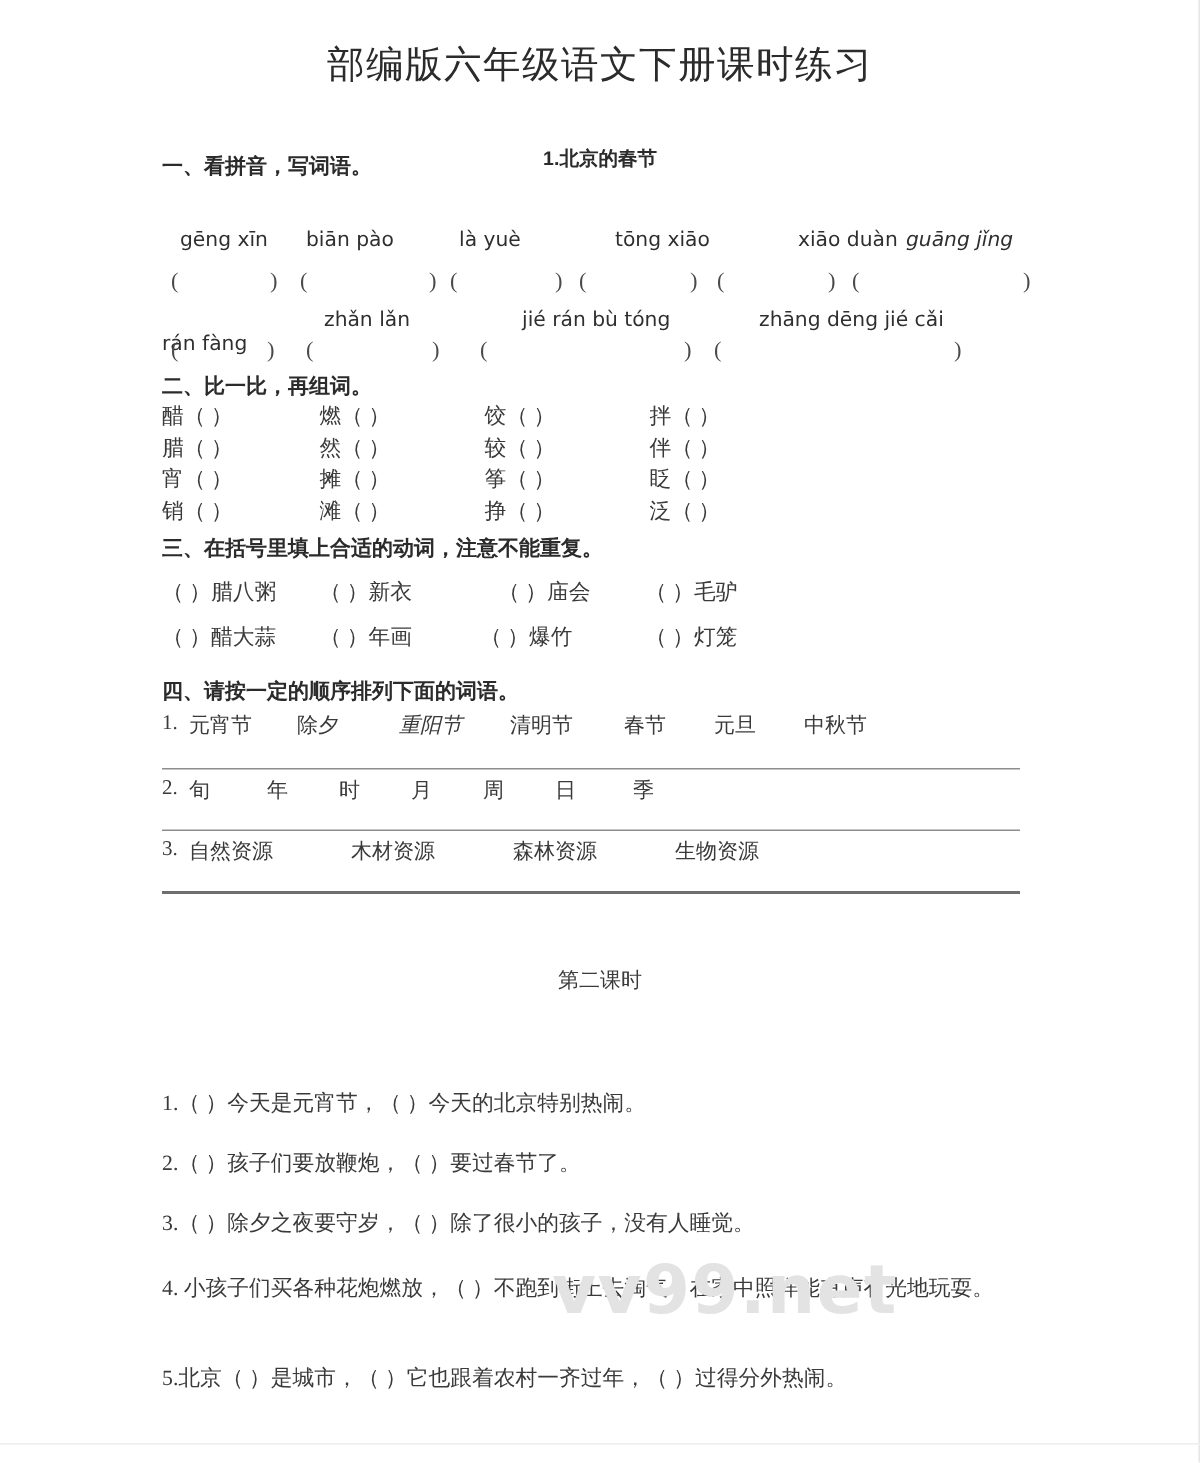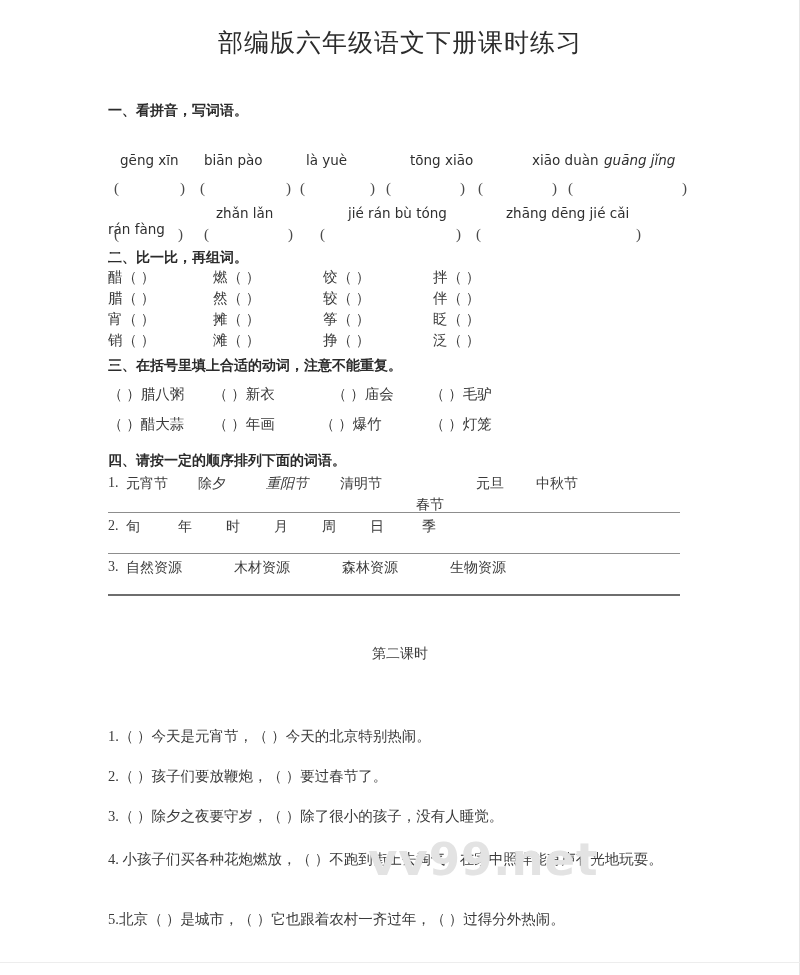--- a/index.html
+++ b/index.html
@@ -160,20 +160,21 @@
 </style>
 </head>
 <body>
 
 <div class="page">
 
   <div class="watermark">vv99.net</div>
 
   <div class="doc-title">部编版六年级语文下册课时练习</div>
 
+  <div class="lesson-title">1.北京的春节</div>
 
   <div class="sec-head" style="top:102px;">一、看拼音，写词语。</div>
 
   <div class="pinyin-row" id="py1" style="top: 152px; position: absolute; height: 20px;">
       <span style="position: absolute; left: 12px;">gēng xīn</span>
       <span style="position: absolute; left: 96px;">biān pào</span>
       <span style="position: absolute; left: 198px;">là yuè</span>
       <span style="position: absolute; left: 302px;">tōng xiāo</span>
       <span style="position: absolute; left: 424px;">xiāo duàn</span>
       <span style="position: absolute; left: 496px; font-style: italic;">guāng jǐng</span>
@@ -252,21 +253,21 @@
     </div>
 
   <div class="sec-head" style="top:452px;">四、请按一定的顺序排列下面的词语。</div>
 
   <div class="ord-item" id="ord0" style="top: 475px; position: absolute; height: 22px;">
       <span class="w" style="position: absolute; left: 0px;">1.</span>
       <span class="w" style="position: absolute; left: 18px;">元宵节</span>
       <span class="w" style="position: absolute; left: 90px;">除夕</span>
       <span class="w" style="position: absolute; left: 158px; font-style: italic;">重阳节</span>
       <span class="w" style="position: absolute; left: 232px;">清明节</span>
-      <span class="w" style="position: absolute; left: 308px; margin-top: 21px;">春节</span>
+      <span class="w" style="position: absolute; left: 308px;">春节</span>
       <span class="w" style="position: absolute; left: 368px;">元旦</span>
       <span class="w" style="position: absolute; left: 428px;">中秋节</span>
     </div>
   <div class="ans-line" style="top:512px;"></div>
 
   <div class="ord-item" id="ord1" style="top: 518px; position: absolute; height: 22px;">
       <span class="w" style="position: absolute; left: 0px;">2.</span>
       <span class="w" style="position: absolute; left: 18px;">旬</span>
       <span class="w" style="position: absolute; left: 70px;">年</span>
       <span class="w" style="position: absolute; left: 118px;">时</span>

